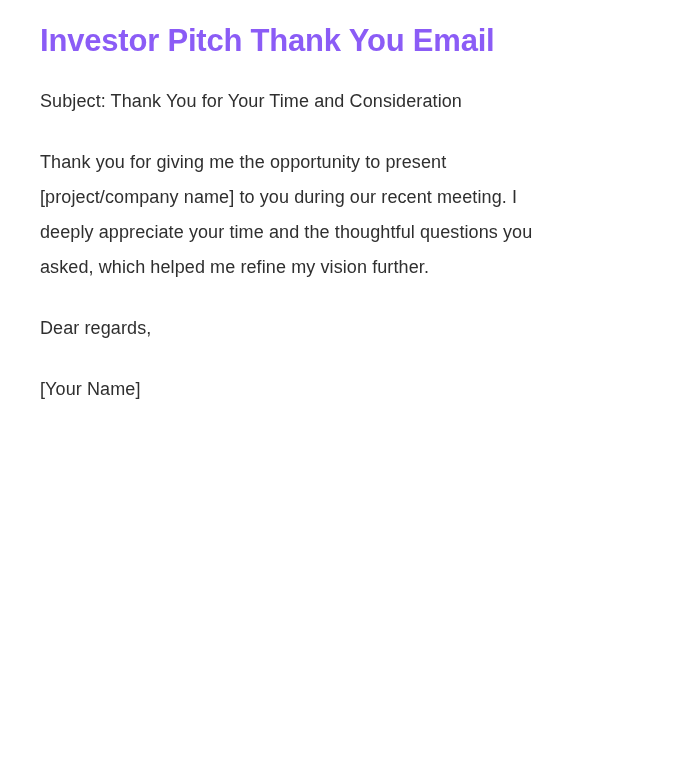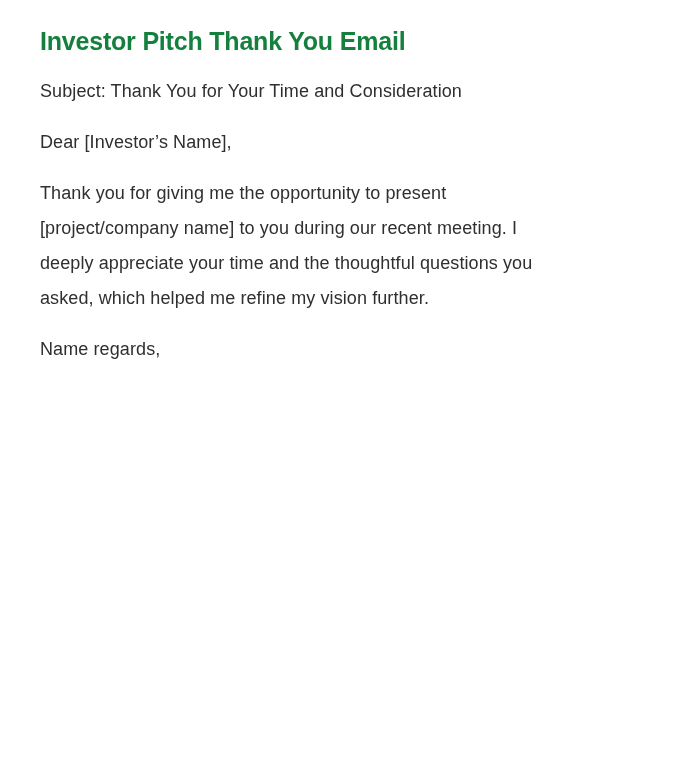--- a/index.html
+++ b/index.html
@@ -13,48 +13,48 @@
     height: 762px;
     overflow: hidden;
     font-family: "Liberation Sans", "DejaVu Sans", sans-serif;
   }
   .doc {
     padding: 24px 40px 0 40px;
     color: #2b2b2b;
   }
   .doc h1 {
     margin: 0;
-    font-size: 25px;
+    font-size: 31px;
     line-height: 34px;
     font-weight: 700;
-    color: #15803d;
+    color: #8b5cf6;
     letter-spacing: -0.2px;
   }
   .doc p {
-    margin: 16px 0 0 0;
+    margin: 26px 0 0 0;
     font-size: 18px;
     line-height: 35px;
     font-weight: 400;
     color: #2f2f2f;
     white-space: pre-line; 
     letter-spacing: 0.1px;
   }
 </style>
 </head>
 <body>
 
 <div class="doc">
   <h1>Investor Pitch Thank You Email</h1>
 
   <p>Subject: Thank You for Your Time and Consideration</p>
 
-  <p>Dear [Investor’s Name],</p>
 
   <p>Thank you for giving me the opportunity to present
 [project/company name] to you during our recent meeting. I
 deeply appreciate your time and the thoughtful questions you
 asked, which helped me refine my vision further.</p>
 
 
 
-  <p>Name regards,</p>
+  <p>Dear regards,</p>
 
+  <p>[Your Name]</p>
 </div>
 
 </body></html>

